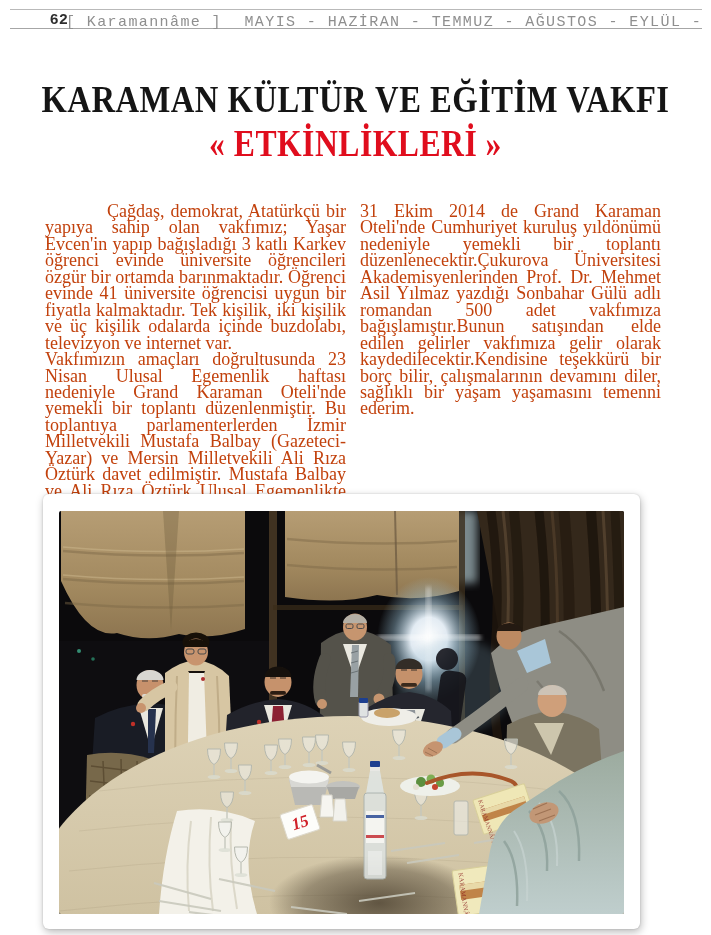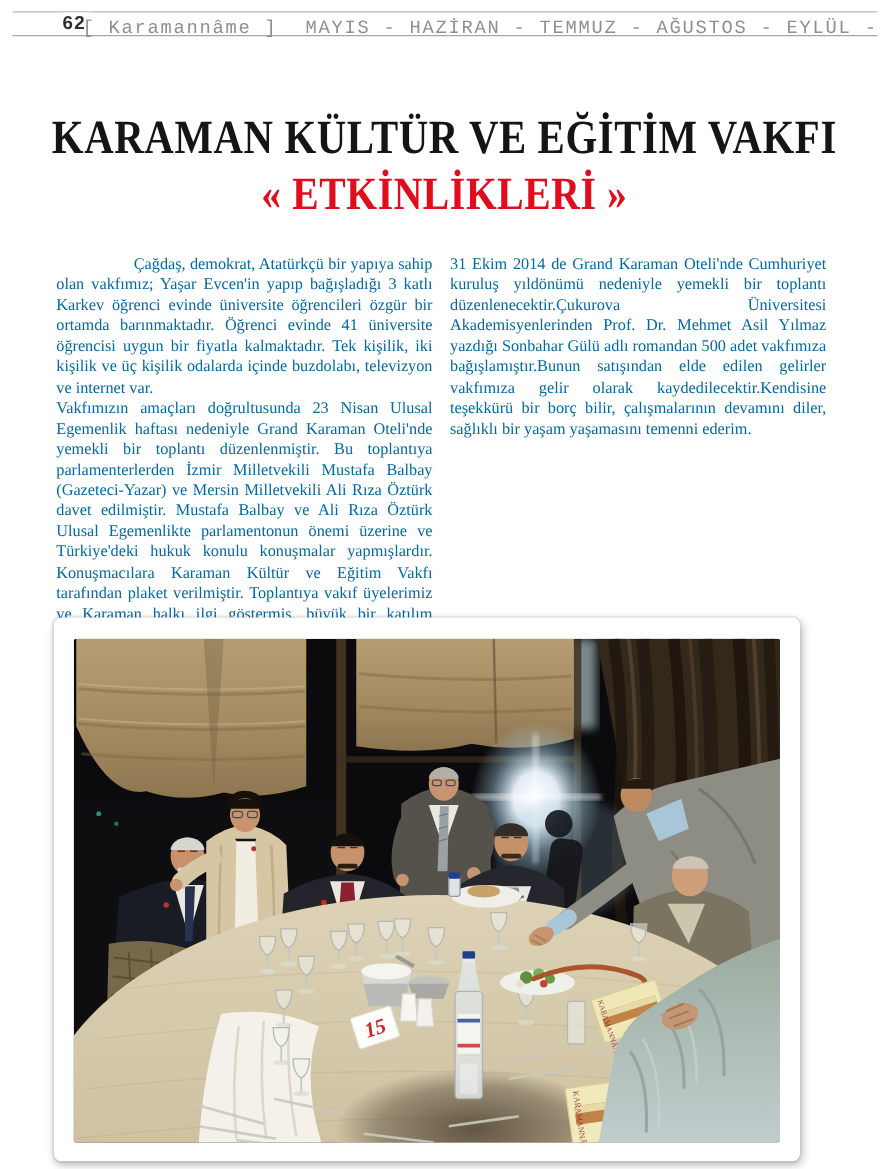--- a/index.html
+++ b/index.html
@@ -14,31 +14,31 @@
     position:absolute;left:12px;top:10px;
     font-family:Liberation Sans, sans-serif;font-size:15px;font-weight:bold;
     color:#2e2e2e;letter-spacing:1px;background:#fff;padding:0 4px 0 0;margin-left:38px;
   }
   .journal-header{
     position:absolute;left:60px;right:0;top:14px;text-align:center;
     font-family:"Liberation Mono", monospace;font-size:15px;color:#8f8f8f;
     letter-spacing:1.4px;white-space:nowrap;
   }
   .journal-header span{margin:0 6px;}
-  .title{position:absolute;top:74px;left:0;right:0;text-align:center;margin:16px;}
+  .title{position:absolute;top:74px;left:0;right:0;text-align:center;margin:4px;}
   .title-line1{
     display:block;font-size:34px;font-weight:bold;color:#151515;
     letter-spacing:.5px;transform:scale(.96,1.12);transform-origin:center top;
   }
   .title-line2{
     display:block;margin-top:8px;font-size:33px;font-weight:bold;color:#e00d1d;
     letter-spacing:.5px;transform:scale(.96,1.12);transform-origin:center top;
   }
   .columns{position:absolute;top:203px;left:45px;width:616px;display:flex;gap:14px;}
-  .col{width:301px;font-size:13px;line-height:16.45px;color:#0369a1;text-align:justify;}
+  .col{width:301px;font-size:18px;line-height:16.45px;color:#c2410c;text-align:justify;}
   .col p{margin:0;}
   .col p.indent{text-indent:62px;}
   .photo-frame{
     position:absolute;left:43px;top:494px;width:565px;
     padding:17px 16px 15px 16px;background:#ffffff;border-radius:6px;
     box-shadow:0 0 2px rgba(0,0,0,.18), 1px 3px 8px rgba(0,0,0,.28);
   }
   .photo-frame svg{display:block;border-radius:2px;}
 </style>
 </head>

